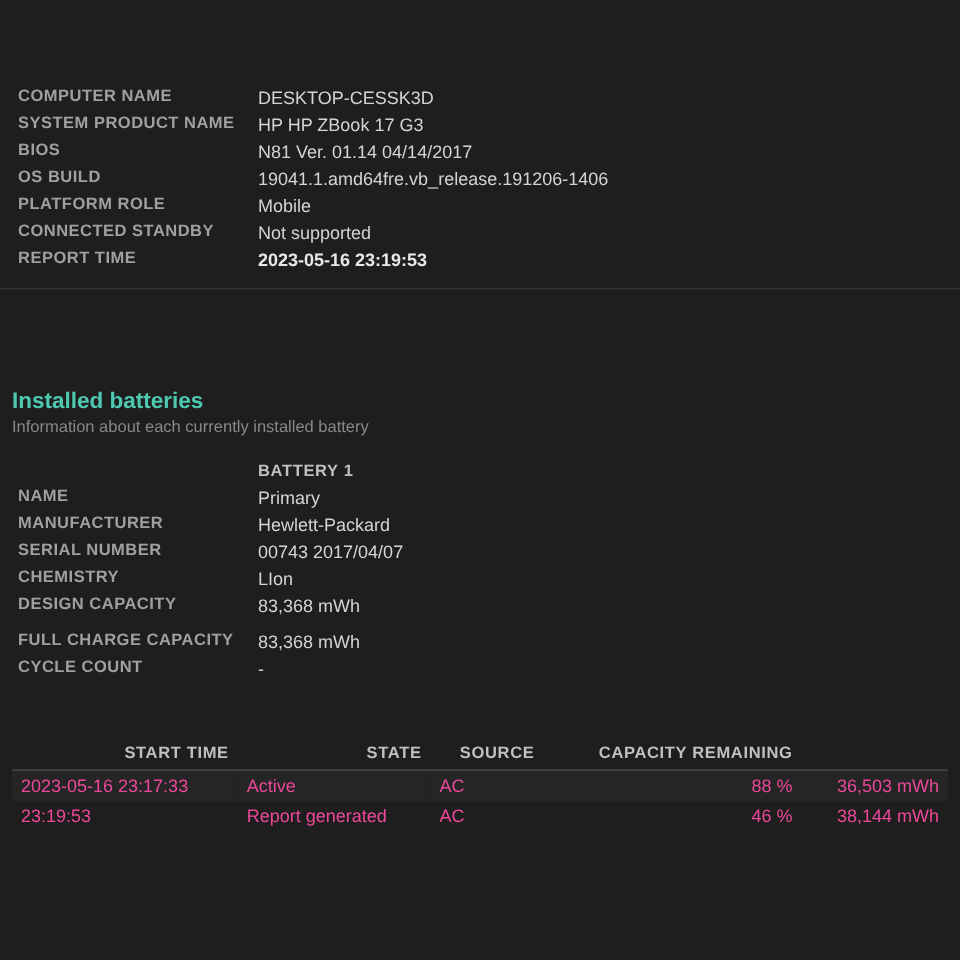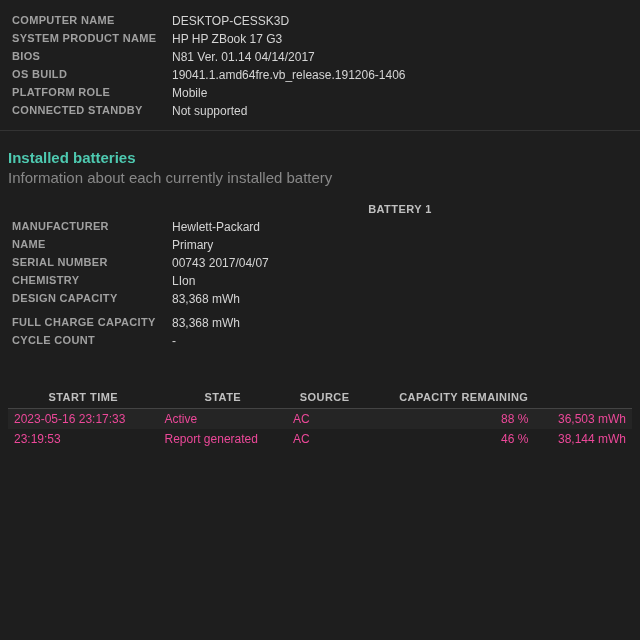--- a/index.html
+++ b/index.html
@@ -9,20 +9,21 @@
       font-family: 'Segoe UI', Arial, sans-serif;
       font-size: 12px;
       width: 640px;
       min-height: 640px;
       overflow-x: hidden;
     }
 
     .section-system {
       padding: 12px 8px 10px 8px;
       border-bottom: 1px solid #333;
+      margin-top: 44px;
     }
 
     .info-table {
       width: 100%;
       border-collapse: collapse;
     }
 
     .info-table tr td {
       padding: 2px 4px;
       vertical-align: top;
@@ -49,35 +50,36 @@
 
     .section-batteries {
       padding: 18px 8px 10px 8px;
     }
 
     .section-title {
       font-size: 15px;
       font-weight: 600;
       color: #4ec9b0;
       margin-bottom: 3px;
+      margin-top: 48px;
     }
 
     .section-subtitle {
-      font-size: 15px;
+      font-size: 11px;
       color: #888;
       margin-bottom: 14px;
     }
 
     .battery-table {
       width: 100%;
       border-collapse: collapse;
     }
 
     .battery-table thead tr th {
-      text-align: center;
+      text-align: left;
       padding: 3px 4px;
       font-size: 11px;
       font-weight: 700;
       color: #c0c0c0;
       letter-spacing: 0.04em;
     }
 
     .battery-table thead tr th:first-child {
       width: 160px;
     }
@@ -108,21 +110,21 @@
       padding: 18px 8px 10px 8px;
     }
 
     .usage-table {
       width: 100%;
       border-collapse: collapse;
       margin-top: 10px;
     }
 
     .usage-table thead tr th {
-      text-align: center;
+      text-align: right;
       padding: 3px 6px 5px 6px;
       font-size: 11px;
       font-weight: 700;
       color: #c0c0c0;
       letter-spacing: 0.04em;
       border-bottom: 1px solid #444;
     }
 
     .usage-table thead tr th.right {
       text-align: right;
@@ -171,43 +173,47 @@
           <td>OS BUILD</td>
           <td>19041.1.amd64fre.vb_release.191206-1406</td>
         </tr>
         <tr>
           <td>PLATFORM ROLE</td>
           <td>Mobile</td>
         </tr>
         <tr>
           <td>CONNECTED STANDBY</td>
           <td>Not supported</td>
+        </tr>
+        <tr>
+          <td>REPORT TIME</td>
+          <td><span class="bold-val">2023-05-16  23:19:53</span></td>
         </tr>
       </tbody>
   </table>
 </div>
 
 <div class="section-batteries">
   <div class="section-title">Installed batteries</div>
   <div class="section-subtitle">Information about each currently installed battery</div>
   <table class="battery-table">
     <thead>
       <tr>
         <th></th>
         <th>BATTERY 1</th>
       </tr>
     </thead>
     <tbody id="battery-tbody">
         <tr>
+          <td>NAME</td>
+          <td>Primary</td>
+        </tr>
+        <tr>
           <td>MANUFACTURER</td>
           <td>Hewlett-Packard</td>
-        </tr>
-        <tr>
-          <td>NAME</td>
-          <td>Primary</td>
         </tr>
         <tr>
           <td>SERIAL NUMBER</td>
           <td>00743 2017/04/07</td>
         </tr>
         <tr>
           <td>CHEMISTRY</td>
           <td>LIon</td>
         </tr>
         <tr>

